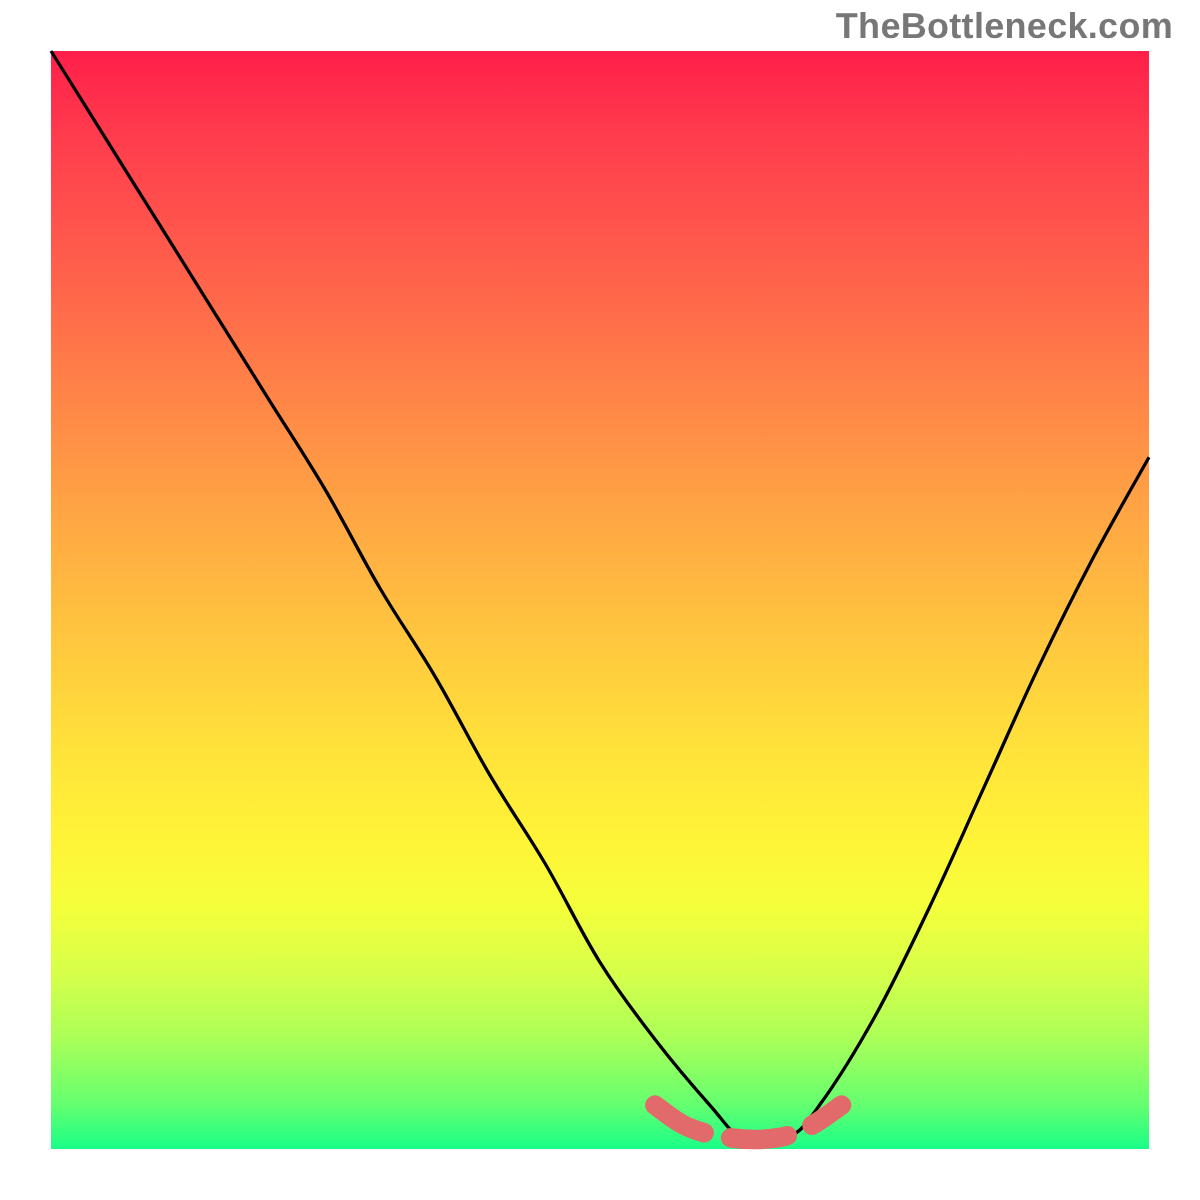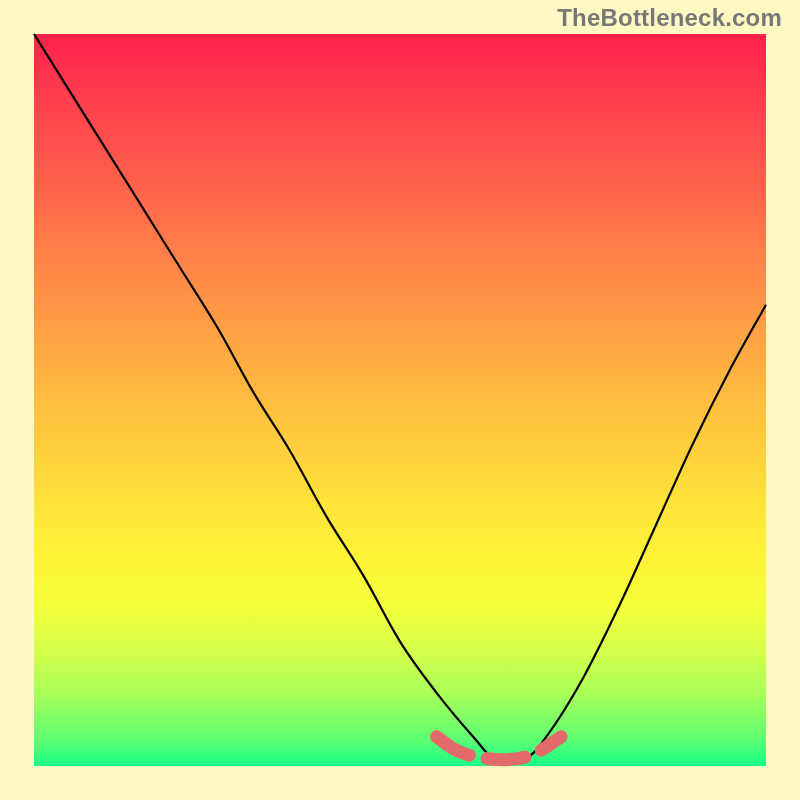--- a/index.html
+++ b/index.html
@@ -8,21 +8,21 @@
     width: 800px;
     height: 800px;
     background: #000;
     overflow: hidden;
     font-family: Arial, Helvetica, sans-serif;
   }
   .frame {
     position: absolute;
     top: 0; left: 0;
     width: 800px; height: 800px;
-    background: #fef9c3;
+    background: #ffffff;
   }
   .watermark {
     position: absolute;
     top: 4px;
     right: 18px;
     color: #777;
     font-size: 24px;
     font-weight: 600;
     letter-spacing: 0.2px;
     user-select: none;

